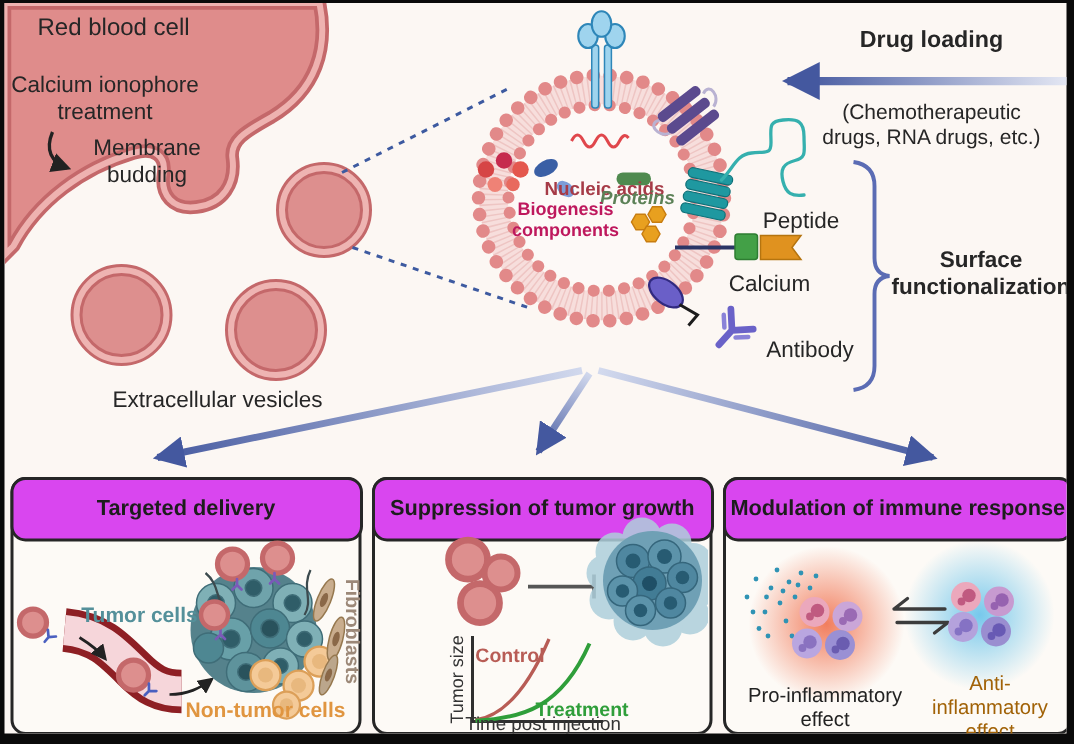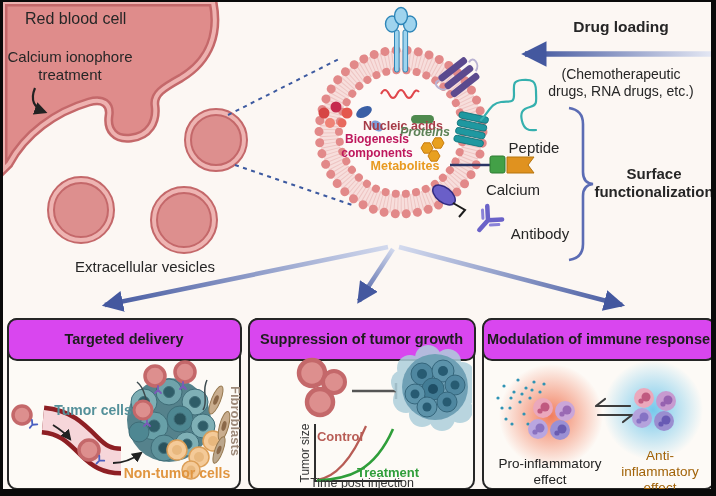--- a/index.html
+++ b/index.html
@@ -154,27 +154,28 @@
     <path d="M566,106 Q580,108 580,122 L580,170 Q580,181 590,182 Q580,183 580,194 L580,242 Q580,256 566,258" fill="none" stroke="#5b6cb4" stroke-width="2.6"></path>
 
     <line x1="385" y1="245" x2="102" y2="303" stroke="url(#gradL)" stroke-width="4.6" marker-end="url(#ah-blue)"></line>
     <line x1="390" y1="247" x2="356" y2="299" stroke="url(#gradM)" stroke-width="4.6" marker-end="url(#ah-blue)"></line>
     <line x1="396" y1="245" x2="619" y2="303" stroke="url(#gradR)" stroke-width="4.6" marker-end="url(#ah-blue)"></line>
   </svg>
 
   <div class="lbl" style="left:22px;top:8px;width:130px;text-align:left;font-size:16px;">Red blood cell</div>
   <div class="lbl" style="left:0px;top:46px;width:134px;">Calcium ionophore
 treatment</div>
+  <div class="lbl" style="left:42px;top:88px;width:106px;">Membrane
+budding</div>
   <div class="lbl" style="left:58px;top:256px;width:168px;">Extracellular vesicles</div>
 
   <div class="lbl bold" style="left:348px;top:96px;width:104px;font-size:12.5px;color:#a63b47;margin-top:21px;">Nucleic acids</div>
   <div class="lbl bold" style="left:386px;top:123px;width:72px;font-size:12.5px;color:#5c8157;font-style:italic;">Proteins</div>
   <div class="lbl bold" style="left:324px;top:130px;width:100px;font-size:12px;color:#be185d;">Biogenesis
 components</div>
-  <div class="lbl bold" style="left:350px;top:157px;width:104px;font-size:12.5px;color:#e89a20;">Metabolites</div>
 
   <div class="lbl" style="left:524px;top:64px;width:188px;font-size:14px;">(Chemotherapeutic
 drugs, RNA drugs, etc.)</div>
   <div class="lbl bold" style="left:540px;top:16px;width:156px;font-size:15.5px;">Drug loading</div>
 
   <div class="lbl" style="left:496px;top:137px;width:70px;text-align:center;">Peptide</div>
   <div class="lbl" style="left:471px;top:179px;width:78px;">Calcium</div>
   <div class="lbl" style="left:500px;top:223px;width:74px;">Antibody</div>
   <div class="lbl bold" style="left:588px;top:163px;width:126px;">Surface
 functionalization</div>

